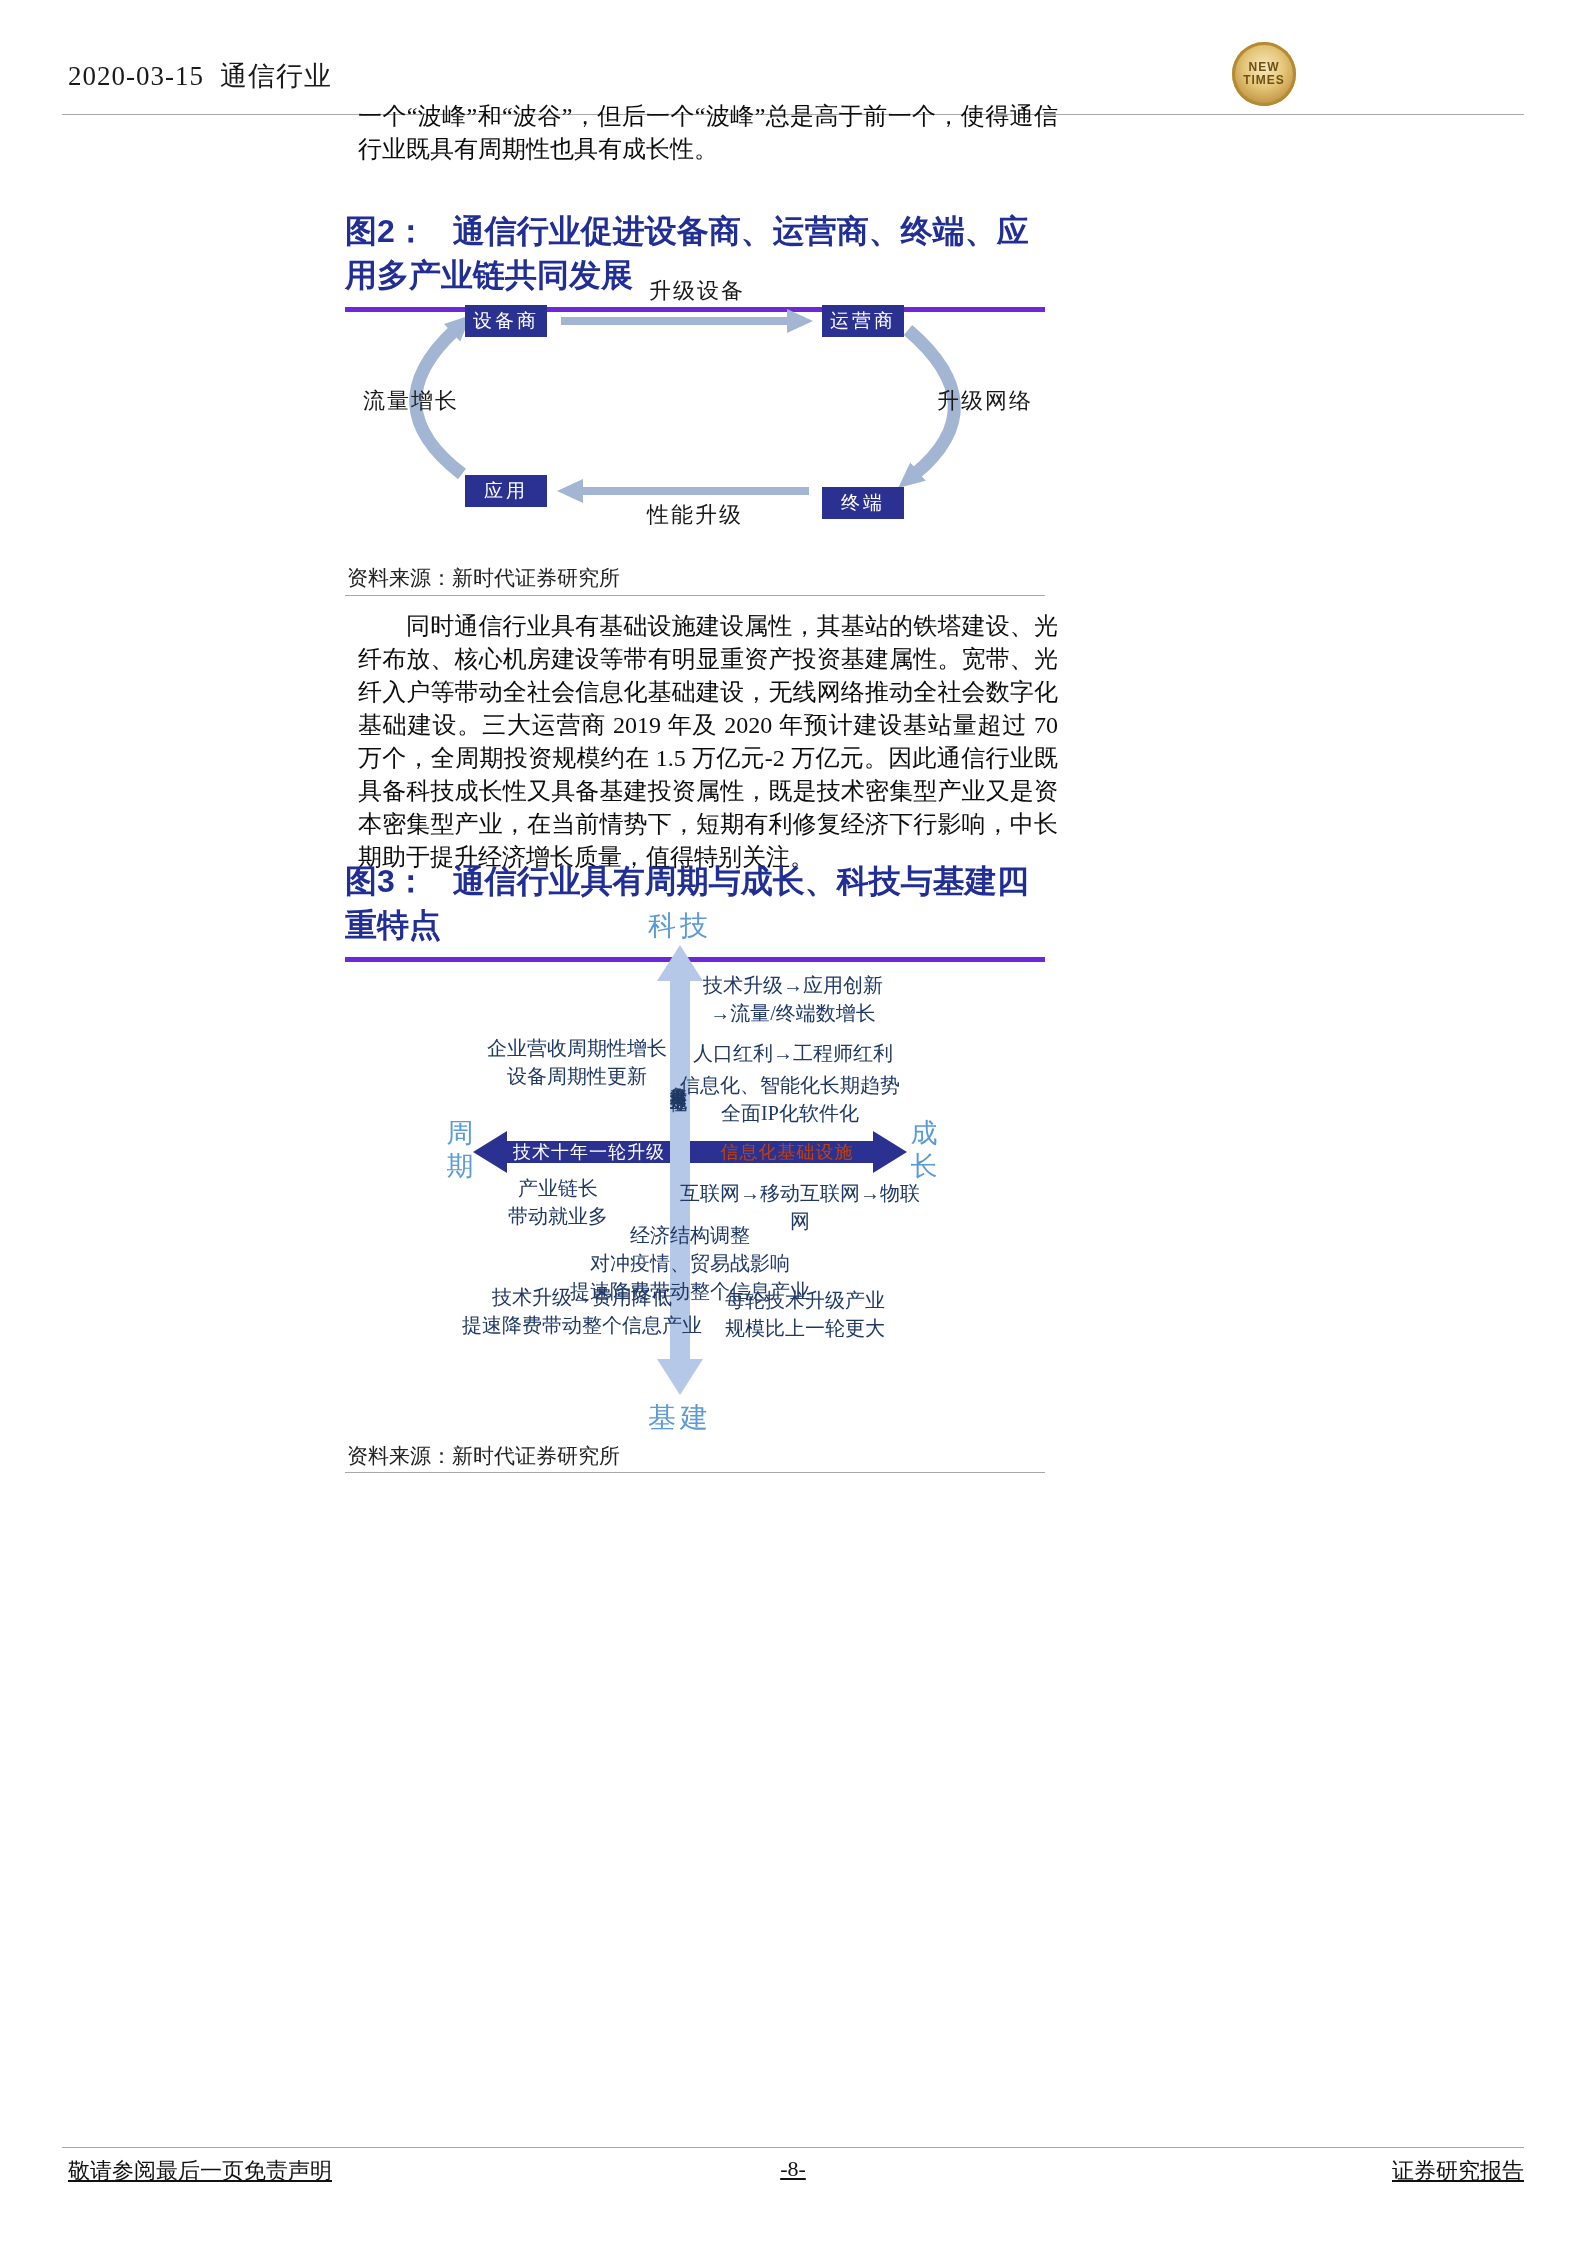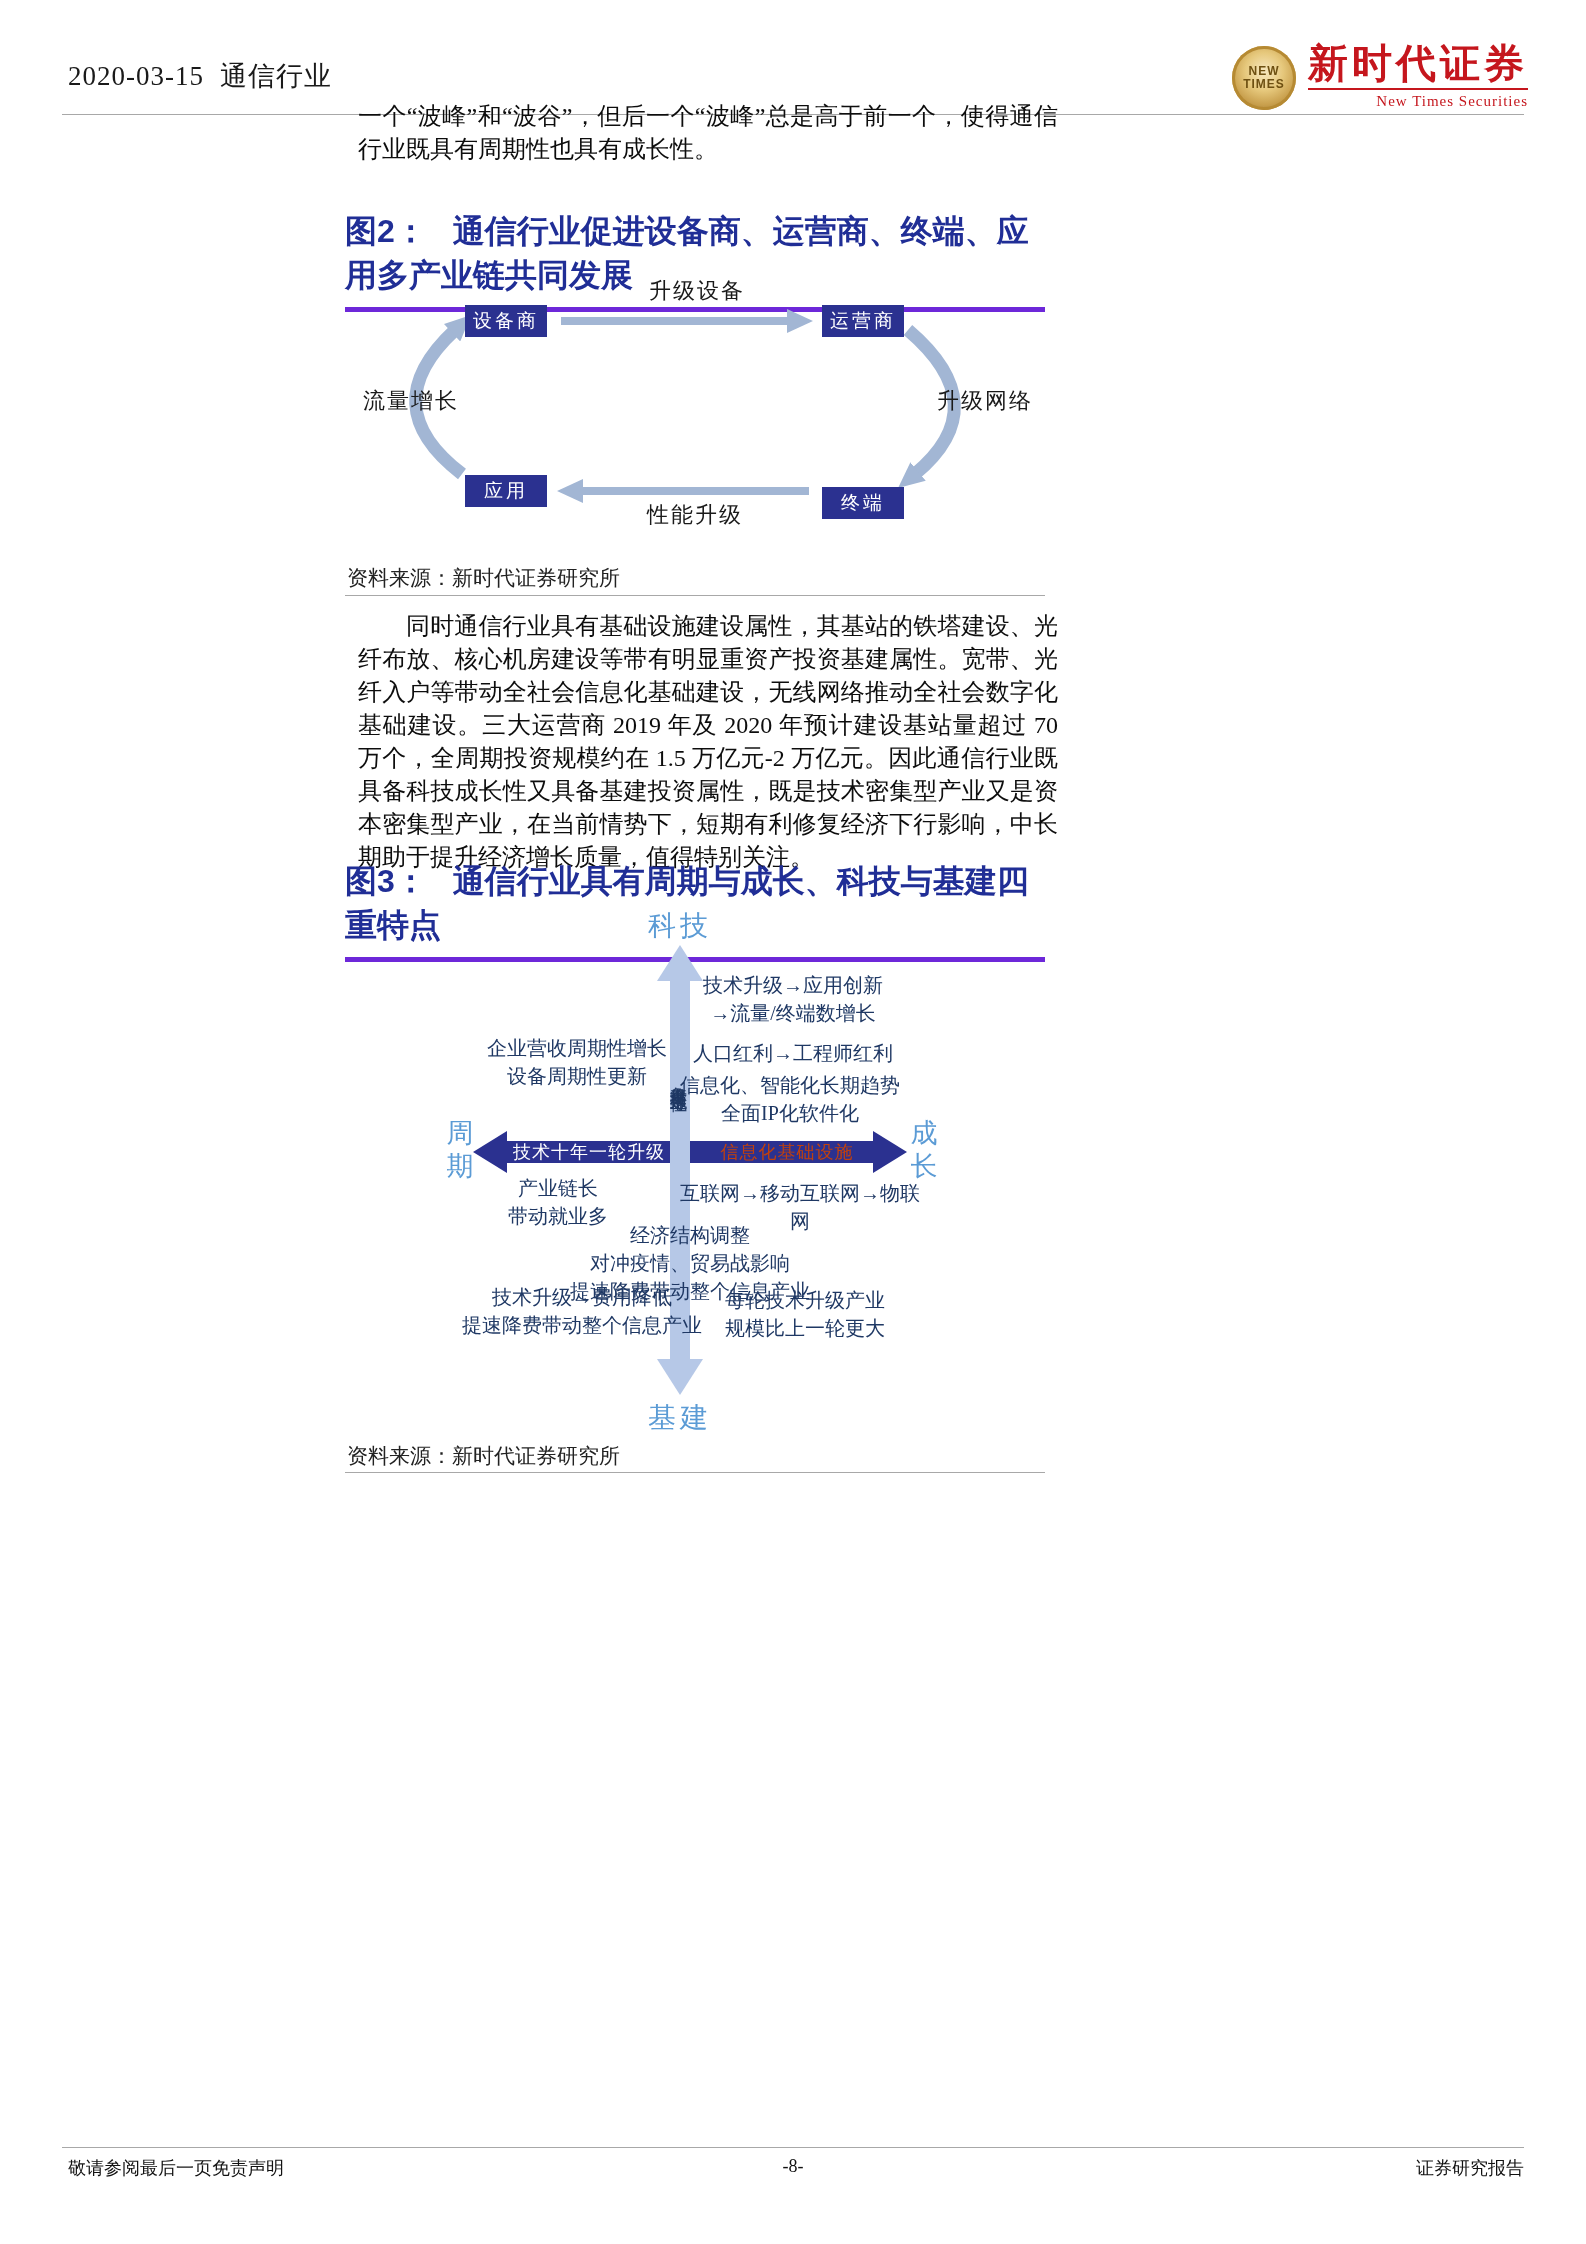--- a/index.html
+++ b/index.html
@@ -42,38 +42,33 @@
   .axis-v{position:absolute;transform:translateX(-50%);color:#5b9bd5;font-size:28px;letter-spacing:4px;white-space:nowrap;}
   .axis-h{position:absolute;transform:translateX(-50%);color:#5b9bd5;font-size:27px;line-height:33px;text-align:center;white-space:pre-line;}
   .band-label{position:absolute;top:236px;height:22px;line-height:23px;text-align:center;
      font-size:18px;letter-spacing:1px;font-family:"Liberation Sans","DejaVu Sans",sans-serif;white-space:nowrap;}
   .band-left{left:163px;width:162px;color:#ffffff;}
   .band-right{left:353px;width:178px;color:#c2410c;}
   .vband-text{position:absolute;left:325px;top:78px;width:20px;height:190px;
      writing-mode:vertical-rl;text-orientation:upright;color:#1f3864;font-size:17px;letter-spacing:1px;
      font-family:"Liberation Sans","DejaVu Sans",sans-serif;text-align:center;}
   
-  .footer-text{position:absolute;top:2156px;font-size:18px;color:#111;}
+  .footer-text{position:absolute;top:2156px;font-size:22px;color:#111;text-decoration:underline;}
 </style>
 </head>
 <body>
 
 <div class="header-left">
   <span>2020-03-15</span><span class="ind">通信行业</span>
 </div>
 
 <div class="logo">
   <div class="emblem">
     <span>NEW</span>
     <span>TIMES</span>
-  </div>
-  <div class="brand">
-    <span class="brand-cn">新时代证券</span>
-    <span class="brand-line"></span>
-    <span class="brand-en">New Times Securities</span>
   </div>
 </div>
 
 <div class="hrule" style="left:62px;top:114px;width:1462px;"></div>
 
 <div class="para" style="top:100px;">一个“波峰”和“波谷”，但后一个“波峰”总是高于前一个，使得通信行业既具有周期性也具有成长性。</div>
 
 <div class="fig-title" style="top:210px;">
   <span>图2：</span><span class="t">通信行业促进设备商、运营商、终端、应用多产业链共同发展</span>
 </div>

